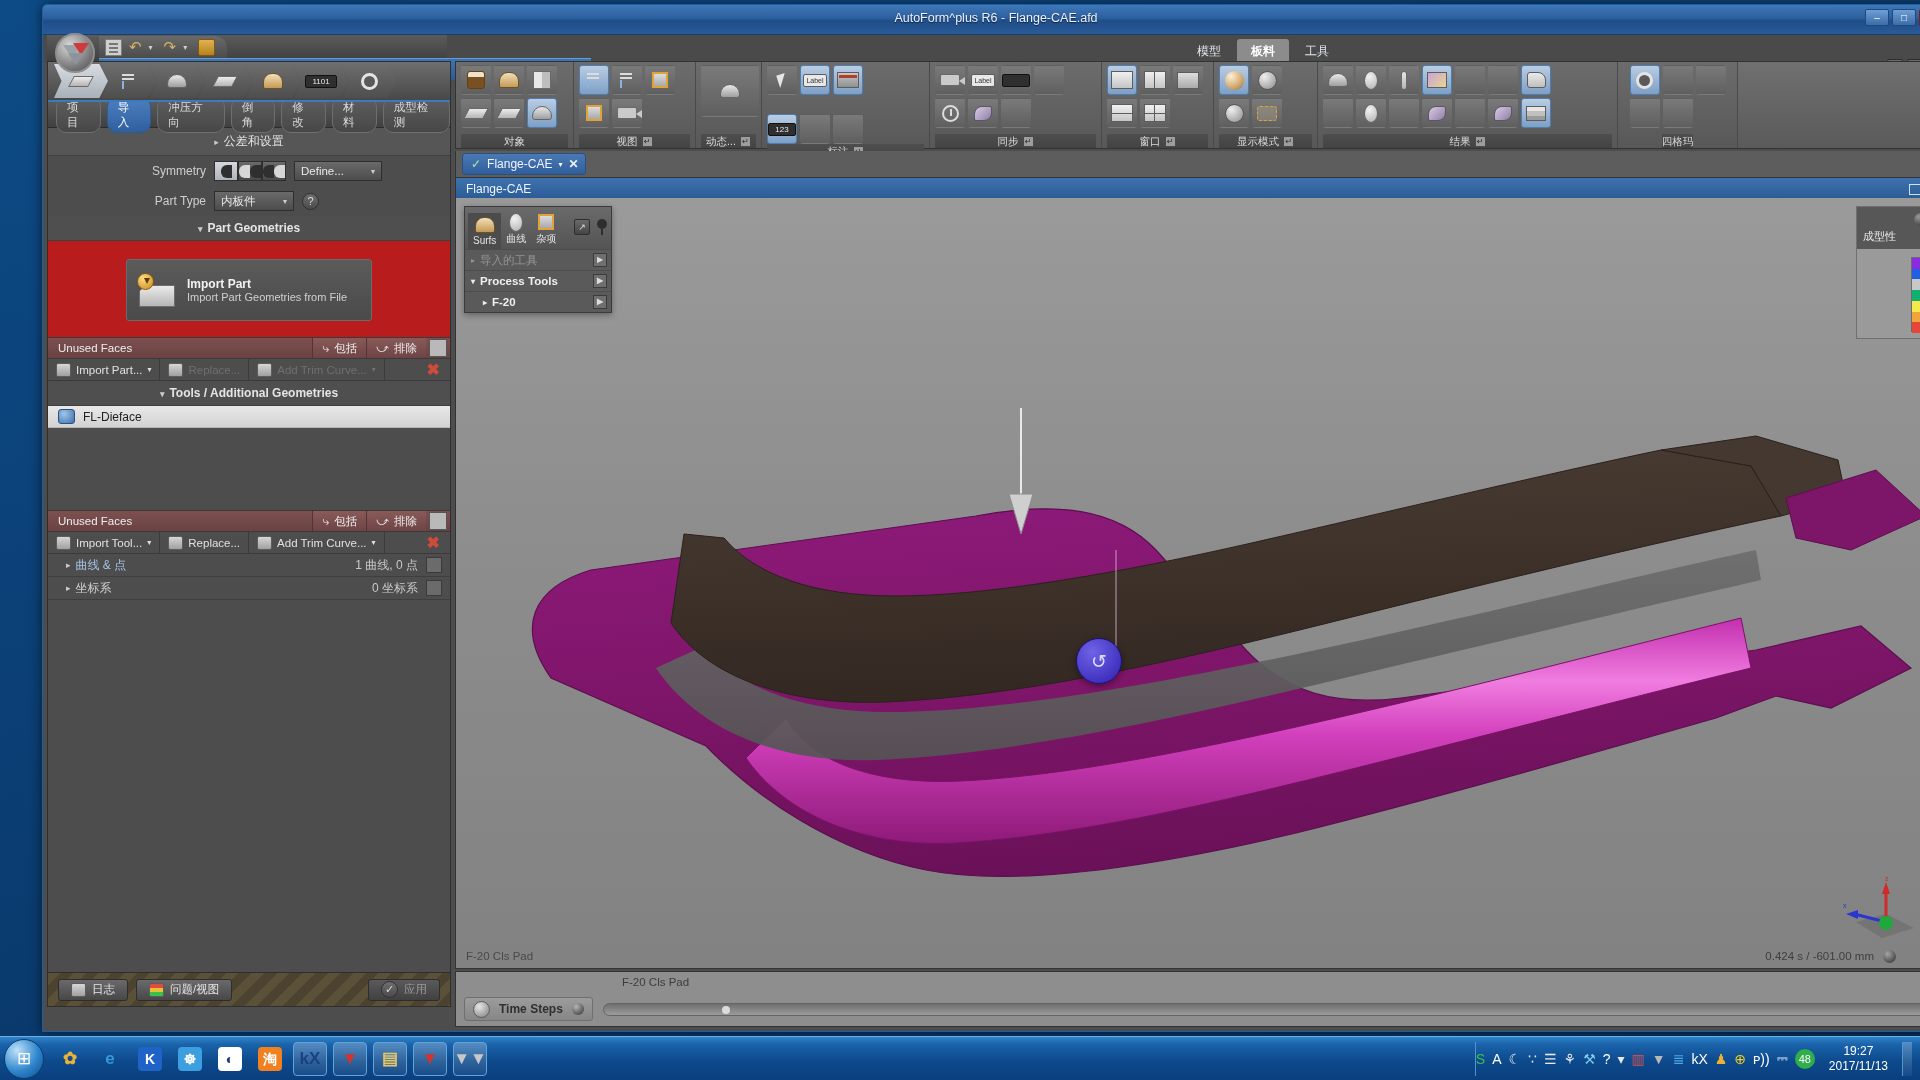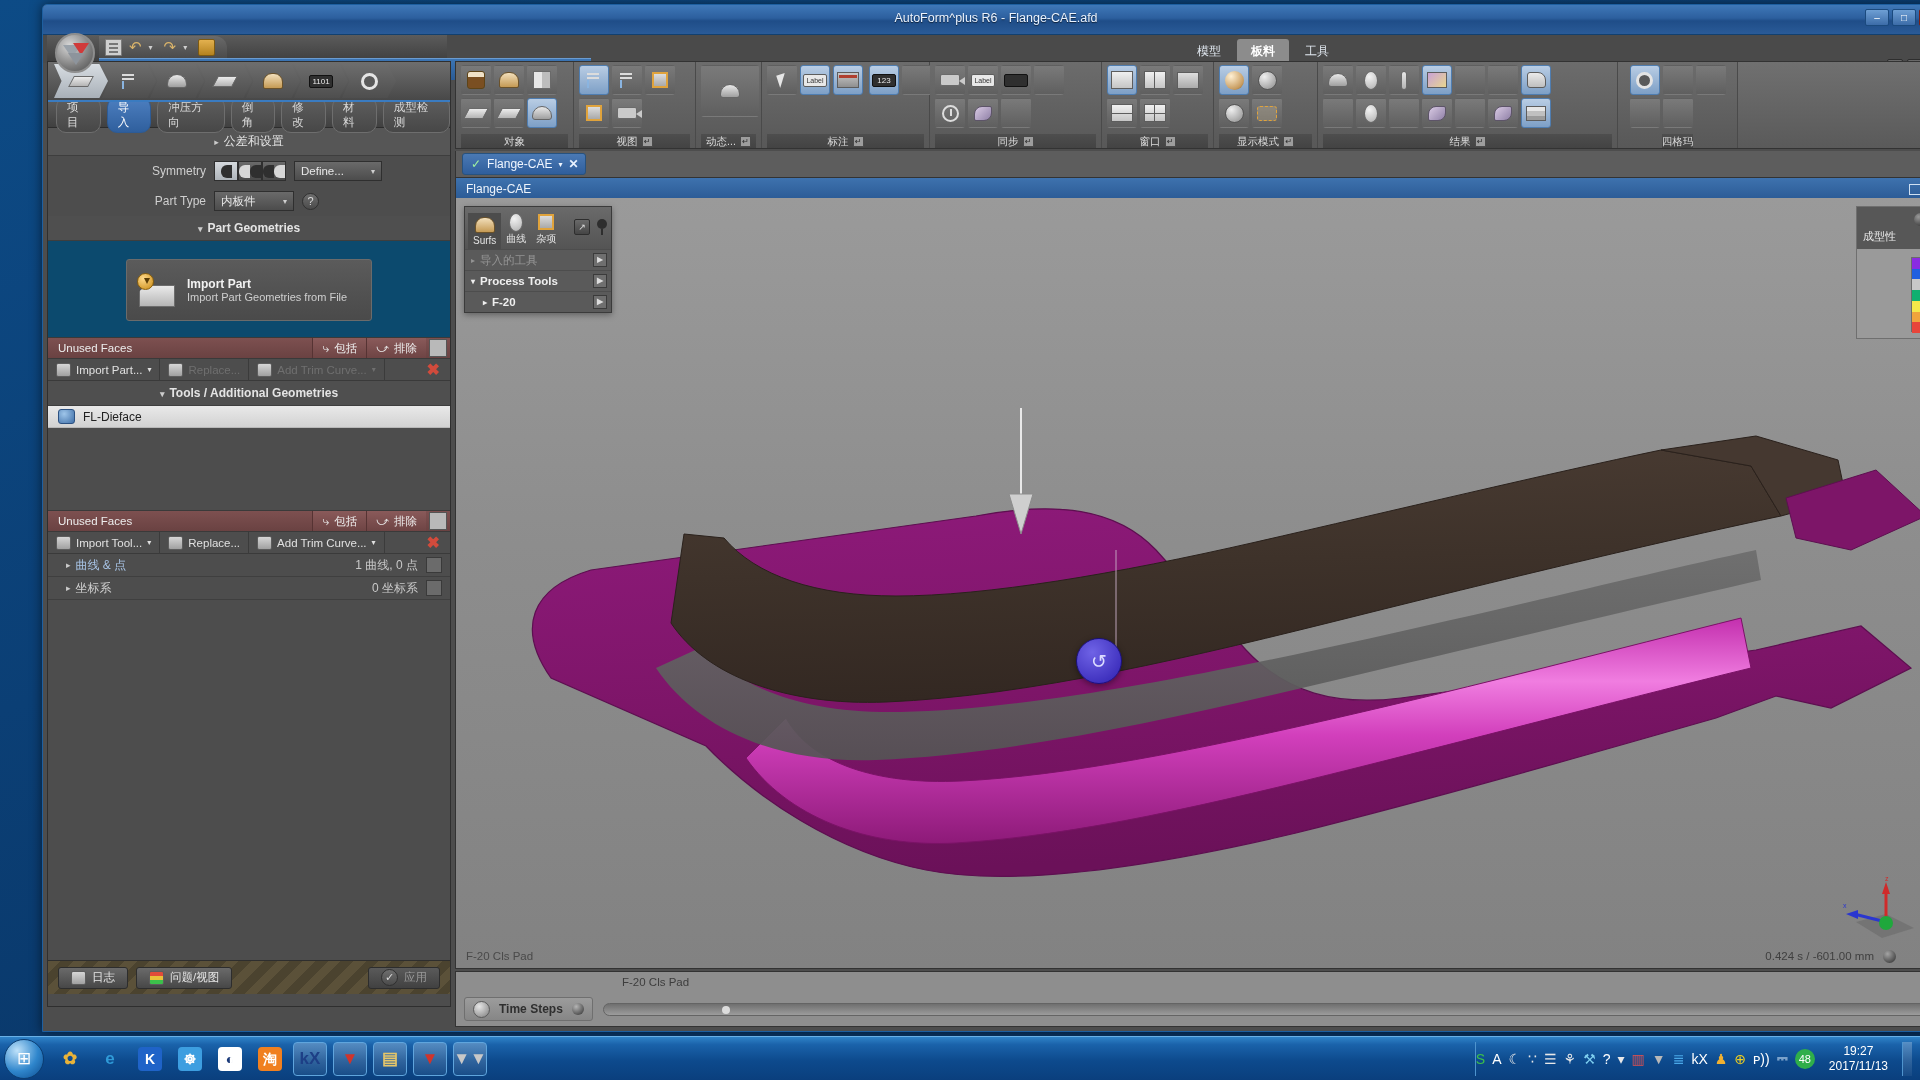--- a/index.html
+++ b/index.html
@@ -154,21 +154,21 @@
   .half.light{background:#d7d7d7;}
   .combo {
     height: 20px; background: linear-gradient(180deg,#6a6a6a,#4c4c4c);
     border: 1px solid #2f2f2f; color:#e8e8e8; font-size: 11.5px;
     display:flex; align-items:center; padding: 0 6px; gap: 6px; cursor:pointer;
   }
   .combo .cv { flex: 1; }
   .combo .cc { font-size: 8px; color:#d0d0d0; }
   .qmark { width:17px;height:17px;border-radius:50%;background:linear-gradient(180deg,#6e6e6e,#4b4b4b);
     border:1px solid #303030;color:#ddd;font-size:11px;text-align:center;line-height:15px;cursor:pointer;}
-  #import-card-wrap { background:#0c4a6e; padding: 18px 0 16px; }
+  #import-card-wrap { background:#b91c1c; padding: 18px 0 16px; }
   #import-card {
     margin: 0 auto; width: 246px; height: 62px;
     background: linear-gradient(180deg,#5b5b5b,#4a4a4a);
     border: 1px solid #6b6b6b; border-radius: 3px;
     display: flex; align-items: center; gap: 10px; padding: 0 10px; cursor:pointer;
   }
   .icard-ico { width: 40px; height: 34px; position: relative; }
   .icard-ico .sheet {
     position:absolute; left:2px; bottom:0; width:36px; height:22px;
     background: linear-gradient(180deg,#eaeaea,#b6b6b6);
@@ -219,21 +219,21 @@
   .tree-row {
     height: 23px; display:flex; align-items:center; padding: 0 8px 0 18px;
     background:#4d4d4d; border-bottom:1px solid #3f3f3f; font-size:12px; color:#cfcfcf; cursor:pointer;
   }
   .tree-row .tname{flex:1;}
   .tree-row.linkish .tname{ color:#a8c4e6; }
   .tree-row .tval { color:#c9c9c9; margin-right:8px; }
   .tree-row .tbox { width:16px;height:16px;background:#6b6b6b;border:1px solid #3a3a3a;}
   
   #side-bottom {
-    position:absolute; left:0; bottom:12px; width:100%; height: 34px;
+    position:absolute; left:0; bottom:0; width:100%; height: 34px;
     background: repeating-linear-gradient(135deg,#5b5139 0 9px,#4b432f 9px 18px);
     border-top:1px solid #2e2e2e;
     display:flex; align-items:center; gap:8px; padding:0 10px;
   }
   .sbtn {
     display:flex;align-items:center;gap:6px;height:22px;padding:0 12px;
     background: linear-gradient(180deg,#6a6a6a,#474747); border:1px solid #2d2d2d; border-radius:3px;
     color:#e6e6e6;font-size:11.5px;cursor:pointer;
   }
   .sbtn.apply { margin-left:auto; color:#9a9a9a; background:linear-gradient(180deg,#5a5a5a,#414141); }
@@ -270,21 +270,21 @@
   .g-plane{width:20px;height:11px;background:linear-gradient(180deg,#ececec,#b5b5b5);border:1px solid #6a6a6a;transform:skewX(-28deg);}
   .g-wave{width:20px;height:14px;background:linear-gradient(180deg,#e9e9e9,#9f9f9f);border:1px solid #666;border-radius:10px 10px 3px 3px;}
   .g-axis{width:18px;height:18px;position:relative;}
   .g-axis::before{content:"";position:absolute;left:2px;top:2px;width:12px;height:2px;background:#dcdcdc;box-shadow:0 4px 0 #dcdcdc;}
   .g-axis::after{content:"";position:absolute;left:2px;top:9px;width:2px;height:8px;background:#8ab4e0;}
   .g-cube{width:16px;height:16px;border:2px solid #e0a33c;background:linear-gradient(180deg,#dcdcdc,#a9a9a9);}
   .g-cam{width:20px;height:12px;background:#cacaca;border:1px solid #6a6a6a;border-radius:2px;position:relative;}
   .g-cam::after{content:"";position:absolute;right:-6px;top:2px;width:0;height:0;border-top:4px solid transparent;border-bottom:4px solid transparent;border-right:6px solid #cacaca;}
   .g-cursor{width:0;height:0;border-left:9px solid #e6e6e6;border-bottom:13px solid transparent;transform:rotate(-18deg);}
   .g-label{width:24px;height:13px;background:#e8e8e8;border:1px solid #5d5d5d;border-radius:2px;font-size:7px;color:#333;text-align:center;line-height:12px;}
-  .g-num{width:24px;height:13px;background:#2f2f2f;border:1px solid #111;border-radius:2px;font-size:8px;color:#e8e8e8;text-align:center;line-height:12px;}
+  .g-num{width:32px;height:13px;background:#2f2f2f;border:1px solid #111;border-radius:2px;font-size:8px;color:#e8e8e8;text-align:center;line-height:12px;}
   .g-ruler{width:22px;height:16px;background:linear-gradient(180deg,#c8c8c8,#8f8f8f);border:1px solid #5d5d5d;position:relative;}
   .g-ruler::after{content:"";position:absolute;left:1px;top:2px;width:18px;height:3px;background:#b03f2f;}
   .g-star{font-size:13px;color:#e6b23a;}
   .g-clock{width:17px;height:17px;border-radius:50%;border:2px solid #dcdcdc;position:relative;}
   .g-clock::after{content:"";position:absolute;left:6px;top:2px;width:2px;height:7px;background:#dcdcdc;}
   .g-sheetc{width:18px;height:15px;background:linear-gradient(135deg,#d9cbe4,#8f7fa6);border:1px solid #5d5468;border-radius:8px 2px 8px 2px;}
   .g-link{font-size:15px;color:#d3d3d3;}
   .g-win1{width:22px;height:18px;background:linear-gradient(180deg,#f0f0f0,#c5c5c5);border:1px solid #5d5d5d;}
   .g-win2{width:22px;height:18px;background:linear-gradient(180deg,#f0f0f0,#c5c5c5);border:1px solid #5d5d5d;position:relative;}
   .g-win2::after{content:"";position:absolute;left:9px;top:0;bottom:0;width:1px;background:#5d5d5d;}
@@ -733,21 +733,21 @@
               <div class="grow"></div>
             </div>
           </div>
           <div class="gtitle">
             <span>动态...</span>
             <span class="glaunch">↵</span>
           </div>
         </div>
         <div class="rgroup" style="width: 168px;">
           <div class="gbody">
-            <div style="display: flex; flex-direction: row; gap: 6px;">
+            <div style="display: flex; flex-direction: column; gap: 19px;">
               <div class="grow">
                 <div class="rbtn">
                   <span class="g-cursor"></span>
                 </div>
                 <div class="rbtn sel">
                   <span class="g-label">Label</span>
                 </div>
                 <div class="rbtn sel">
                   <span class="g-ruler"></span>
                 </div>

